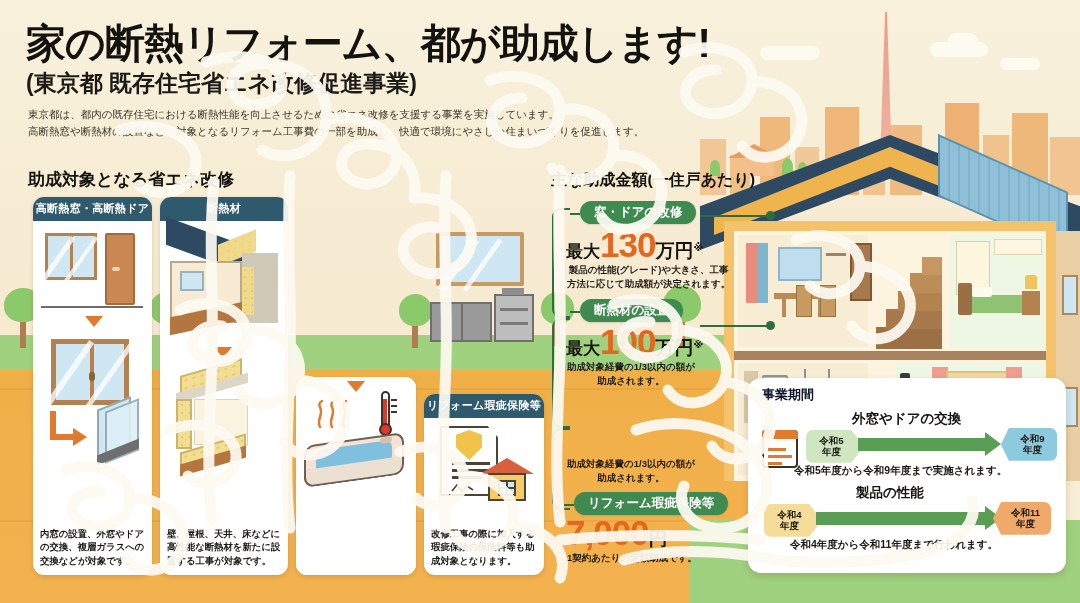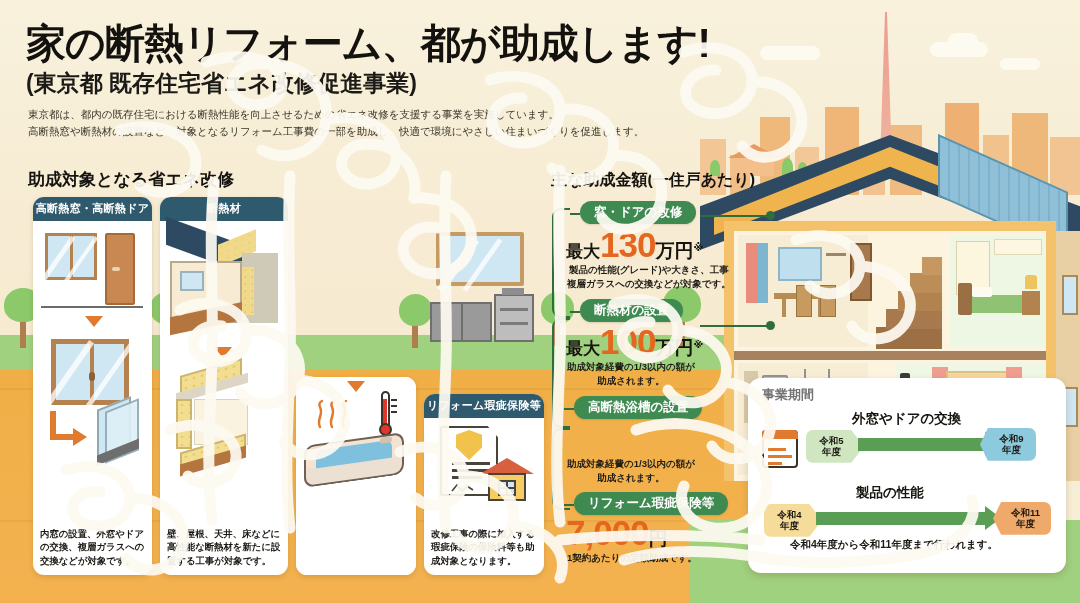--- a/index.html
+++ b/index.html
@@ -98,21 +98,21 @@
   .amt .unit { font-size:19px; }
   .amt .ast { font-size:10px; vertical-align:super; color:#17150f; }
   .amt-desc { position:absolute; font-size:9.5px; font-weight:bold; color:#201d17; line-height:1.45; white-space:nowrap;text-align:center; }
 
   .conn { position:absolute; border:2px solid #2f6d41; border-right:none; border-radius:9px 0 0 9px; }
   .dot { position:absolute; width:9px; height:9px; border-radius:50%; background:#2f6d41; }
 
   
   .sched { position:absolute; left:748px; top:378px; width:318px; height:195px;
     background:#fff; border-radius:13px; box-shadow:0 3px 7px rgba(100,70,25,.22); }
-  .sched-title { position:absolute; left:14px; top:8px; font-size:13px; font-weight:bold; color:#737373; }
+  .sched-title { position:absolute; left:14px; top:8px; font-size:13px; font-weight:bold; color:#0f172a; }
   .sched-row-title { position:absolute; font-size:13.5px; font-weight:bold; color:#17150f; }
   .tag { position:absolute; font-size:9.5px; font-weight:bold; color:#1c1913; text-align:center;
      line-height:1.2; padding:5px 6px; white-space:nowrap; }
   .tag.start { background:#f6dc9a; border-radius:7px 0 0 7px;
      clip-path:polygon(0 0,78% 0,100% 50%,78% 100%,0 100%); padding-right:13px; }
   .tag.end-b { background:#8ecadd; border-radius:0 7px 7px 0;
      clip-path:polygon(14% 0,100% 0,100% 100%,14% 100%,0 50%); padding-left:13px; }
   .tag.end-o { background:#efa96b; border-radius:0 7px 7px 0;
      clip-path:polygon(14% 0,100% 0,100% 100%,14% 100%,0 50%); padding-left:13px; }
   .tag.start.green { background:#cfe6c1; }
@@ -416,33 +416,32 @@
   <div class="dot" style="left:766px;top:211px;"></div>
   <div class="dot" style="left:766px;top:321px;"></div>
   <div class="dot" style="left:766px;top:430px;"></div>
 
   <div class="pill" style="left:580px;top:201px;">窓・ドアの改修</div>
   <div class="amt" style="left:566px;top:225px;">
     <span class="pre">最大</span><span class="num">130</span><span class="unit">万円</span><span class="ast">※</span>
   </div>
   <div class="amt-desc" style="left:567px;top:263px;">
     <div>製品の性能(グレード)や大きさ、工事</div>
-    <div>複層ガラスへの交換などが対象です。</div>
+    <div>方法に応じて助成額が決定されます。</div>
   </div>
 
   <div class="pill" style="left:580px;top:299px;">断熱材の設置</div>
   <div class="amt" style="left:566px;top:322px;">
     <span class="pre">最大</span><span class="num">100</span><span class="unit">万円</span><span class="ast">※</span>
   </div>
   <div class="amt-desc" style="left:567px;top:360px;">
     <div>助成対象経費の1/3以内の額が</div>
     <div>助成されます。</div>
   </div>
 
-  <div class="pill" style="left:574px;top:396px;">高断熱浴槽の設置</div>
   <div class="amt-desc" style="left:567px;top:457px;">
     <div>助成対象経費の1/3以内の額が</div>
     <div>助成されます。</div>
   </div>
 
   <div class="pill" style="left:574px;top:492px;">リフォーム瑕疵保険等</div>
   <div class="amt" style="left:566px;top:513px;">
     <span class="pre"></span><span class="num">7,000</span><span class="unit">円</span><span class="ast"></span>
   </div>
   <div class="amt-desc" style="left:567px;top:551px;">
@@ -459,24 +458,25 @@
       <div class="cal-l" style="top:23px;width:24px;"></div>
       <div class="cal-l" style="top:30px;width:14px;"></div>
     </div>
 
     <div class="sched-row-title" style="left:104px;top:32px;">外窓やドアの交換</div>
     <div class="tag start green" style="left:58px;top:52px;width:58px;">
         <div>令和5</div>
         <div>年度</div>
       </div>
     <div class="gbar" style="left:110px;top:60px;width:128px;"></div>
-    <div class="tag end-b" style="left:232px;top:50px;width:56px;">
+    <div class="tag end-b" style="left:253px;top:50px;width:56px;">
         <div>令和9</div>
         <div>年度</div>
       </div>
+    <div class="sched-note" style="left:46px;top:86px;">令和5年度から令和9年度まで実施されます。</div>
 
     <div class="sched-row-title" style="left:108px;top:106px;">製品の性能</div>
     <div class="tag start" style="left:16px;top:126px;width:58px;">
         <div>令和4</div>
         <div>年度</div>
       </div>
     <div class="gbar" style="left:68px;top:134px;width:170px;"></div>
     <div class="tag end-o" style="left:245px;top:124px;width:58px;">
         <div>令和11</div>
         <div>年度</div>

